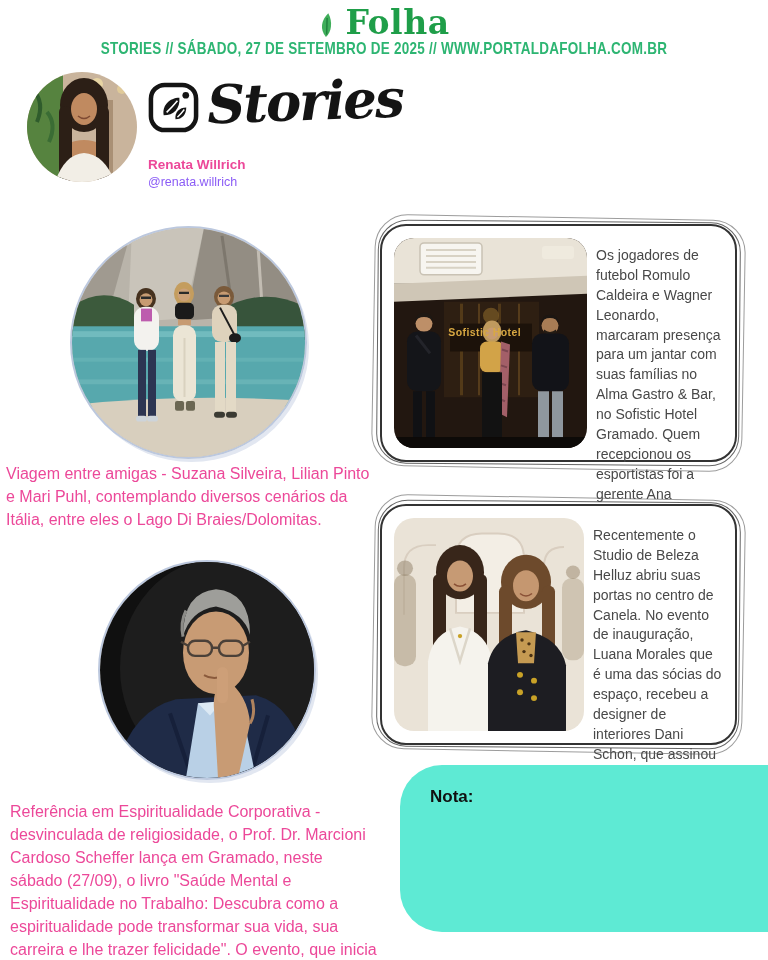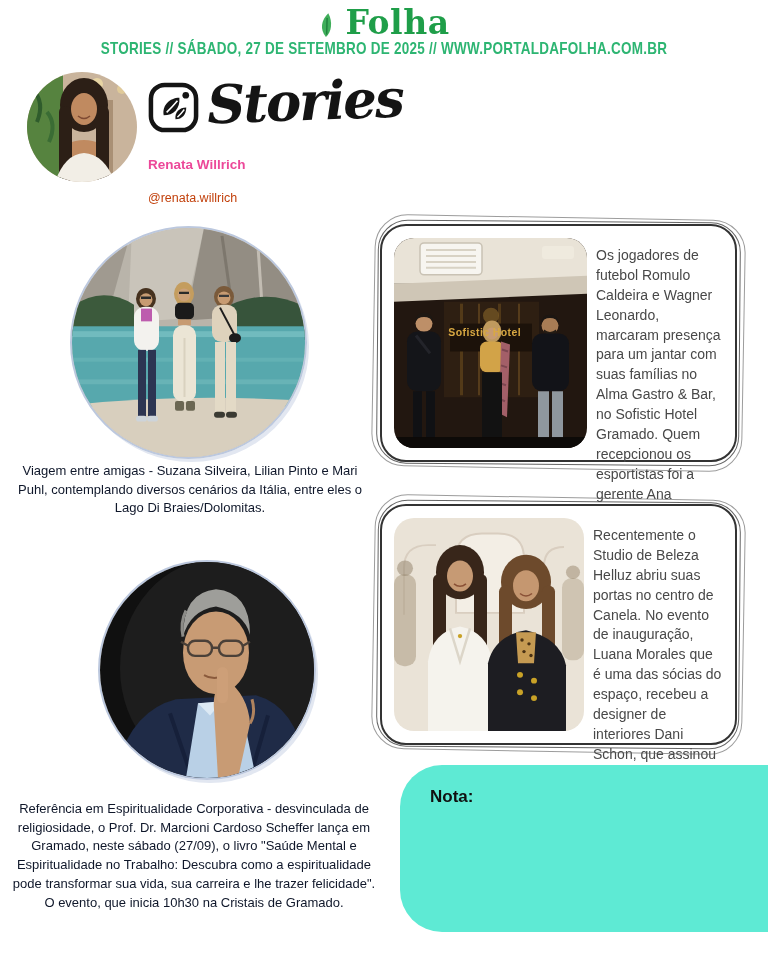--- a/index.html
+++ b/index.html
@@ -14,30 +14,30 @@
   .banner{position:absolute;top:41px;left:0;right:0;text-align:center;font-weight:700;font-size:13.5px;
           color:#2db572;letter-spacing:.25px;transform:scaleY(1.18);}
 
   
   .avatar{position:absolute;left:27px;top:72px;width:110px;height:110px;border-radius:50%;overflow:hidden;}
   .avatar svg{display:block;width:100%;height:100%;}
   .stories-badge{position:absolute;left:147px;top:81px;width:53px;height:53px;}
   .stories-title{position:absolute;left:207px;top:70px;font-family:"DejaVu Serif",serif;font-style:italic;
                  font-weight:700;font-size:53px;color:#141414;letter-spacing:-2px;transform:rotate(-2deg);}
   .profile-name{position:absolute;left:148px;top:157px;font-size:13.5px;font-weight:700;color:#ec4899;}
-  .profile-handle{position:absolute;left:148px;top:175px;font-size:12.5px;color:#c2410c;margin-top:16px;}
+  .profile-handle{position:absolute;left:148px;top:175px;font-size:12.5px;color:#8b5cf6;}
 
   
   .circle-photo{position:absolute;border-radius:50%;overflow:hidden;border:2px solid #bcc8de;
                 box-shadow:3px 4px 0 -1px #e2e7f1;}
   .circle-photo svg{display:block;width:100%;height:100%;}
   .circle1{left:70px;top:226px;width:233px;height:229px;}
   .circle2{left:98px;top:560px;width:214px;height:216px;}
 
-  .caption{position:absolute;text-align:center;font-size:13px;line-height:1.44;color:#0f172a;}
+  .caption{position:absolute;font-size:16px;line-height:1.44;color:#ec4899;}
   .caption1{left:6px;top:462px;width:368px;}
   .caption2{left:10px;top:800px;width:368px;}
 
   
   .card{position:absolute;left:380px;width:357px;background:#fff;border:2px solid #333;border-radius:26px;
         padding:12px;box-sizing:border-box;display:flex;gap:9px;}
   .card::before{content:"";position:absolute;inset:-5px;border:1.5px solid #4a4a4a;border-radius:30px;
         transform:rotate(.5deg);pointer-events:none;opacity:.85;}
   .card::after{content:"";position:absolute;inset:-9px;border:1px solid #5a5a5a;border-radius:33px;
         transform:rotate(1deg);pointer-events:none;opacity:.6;}

